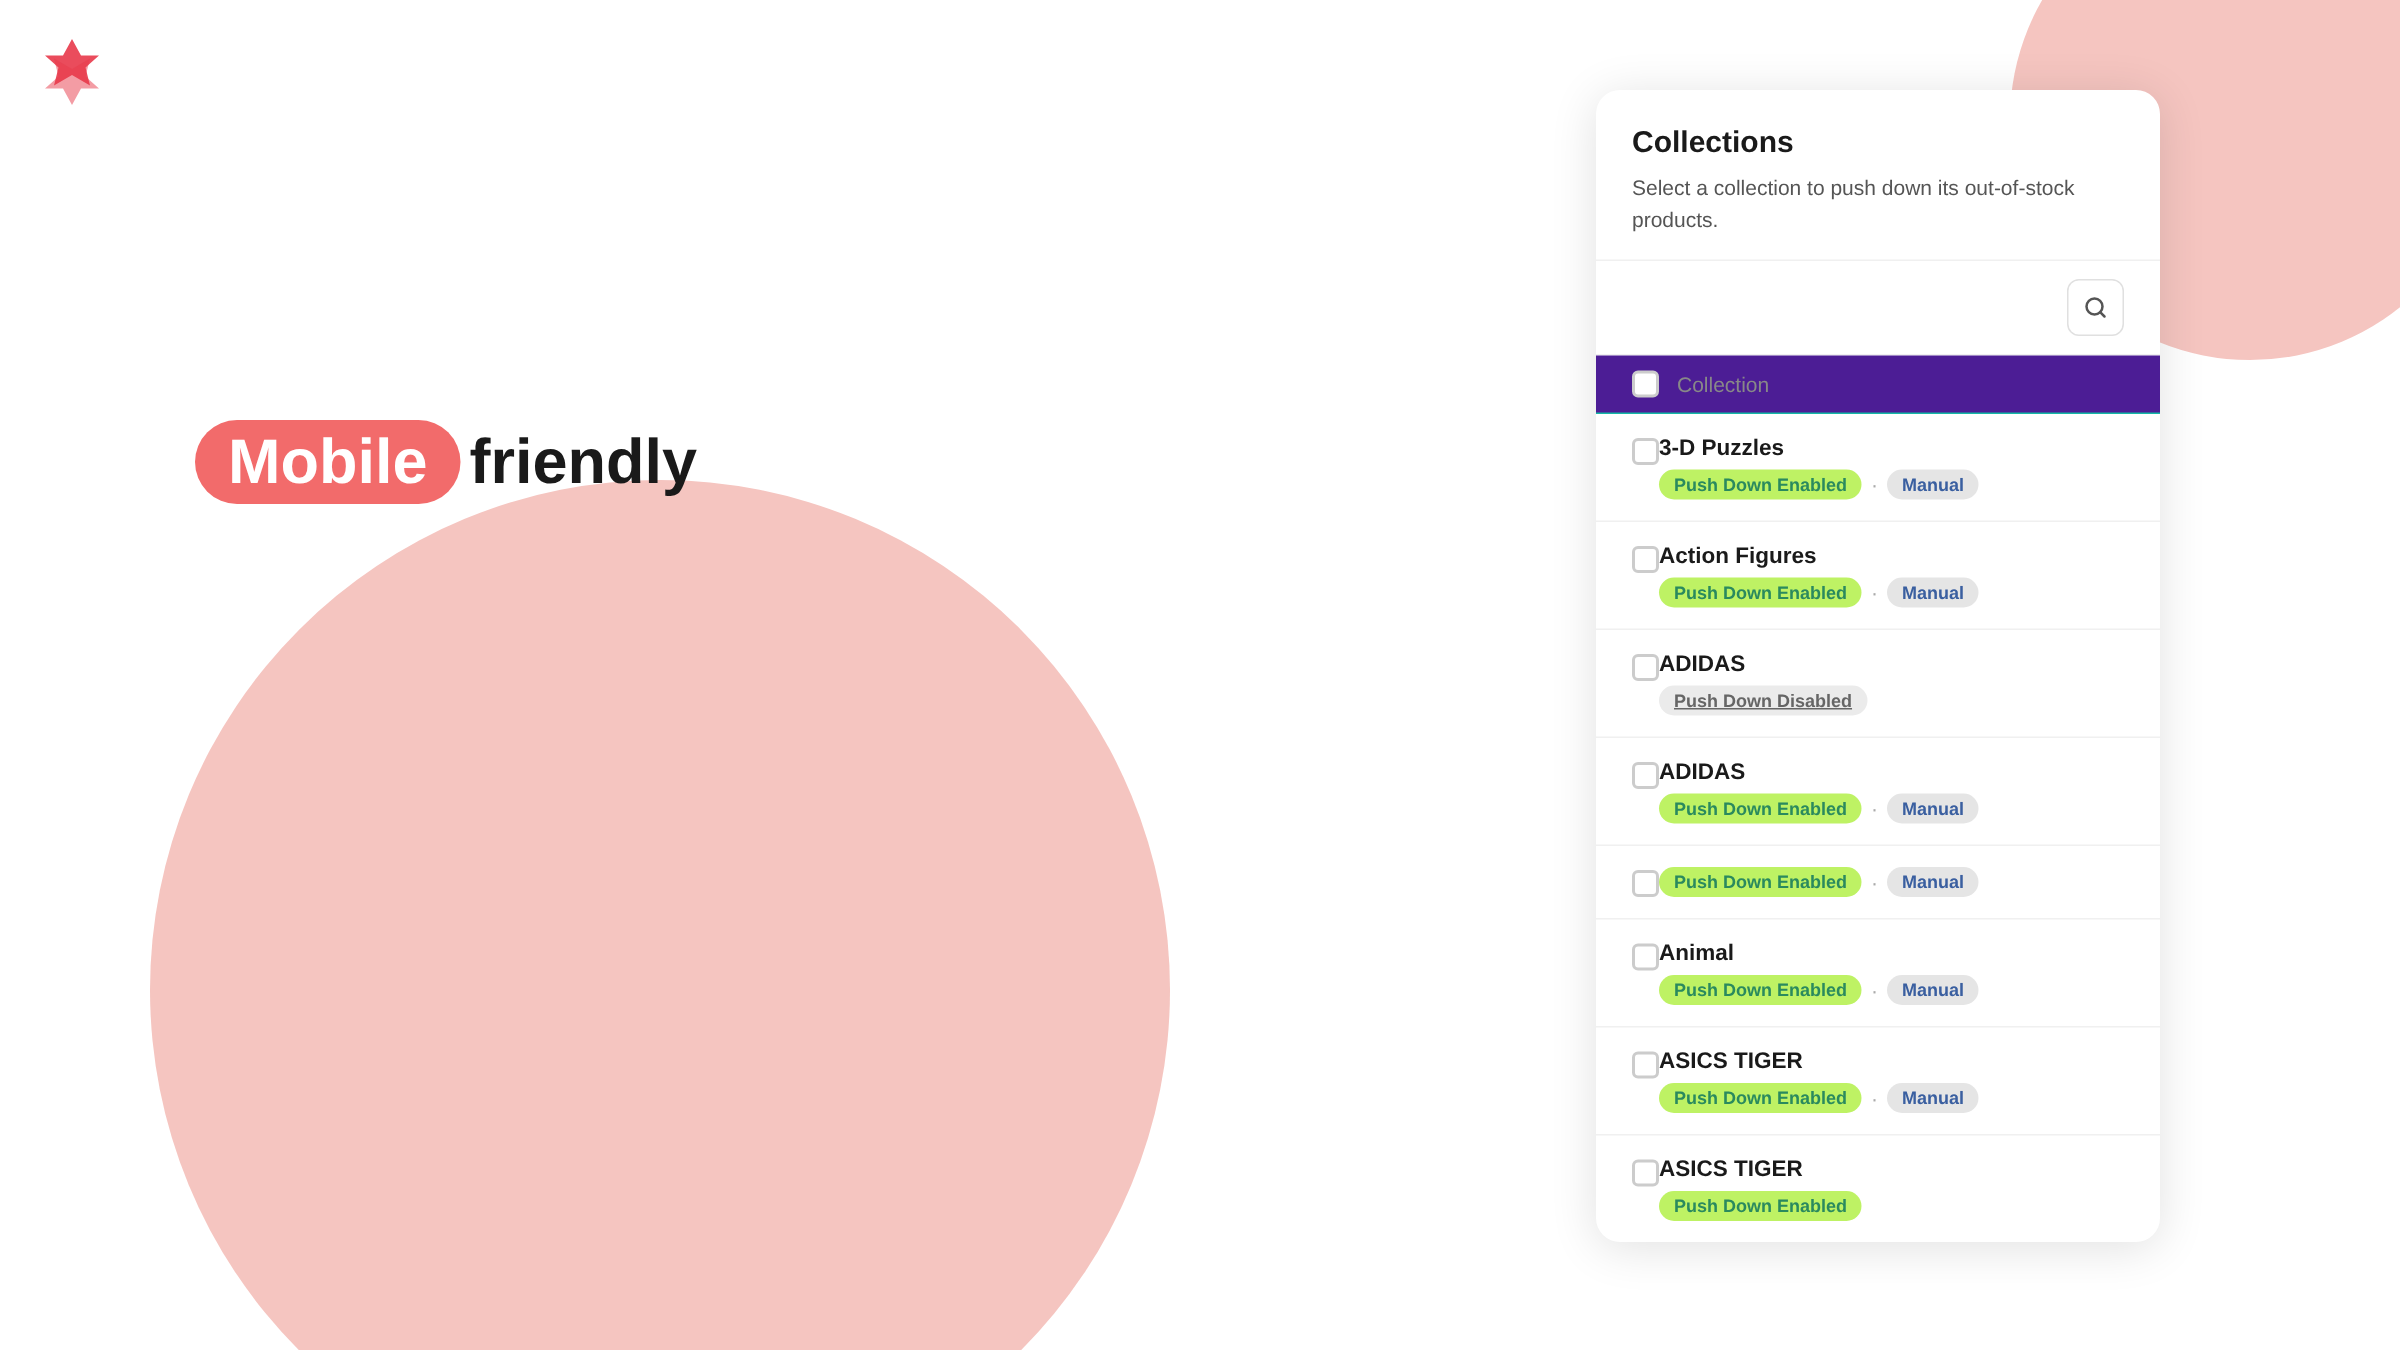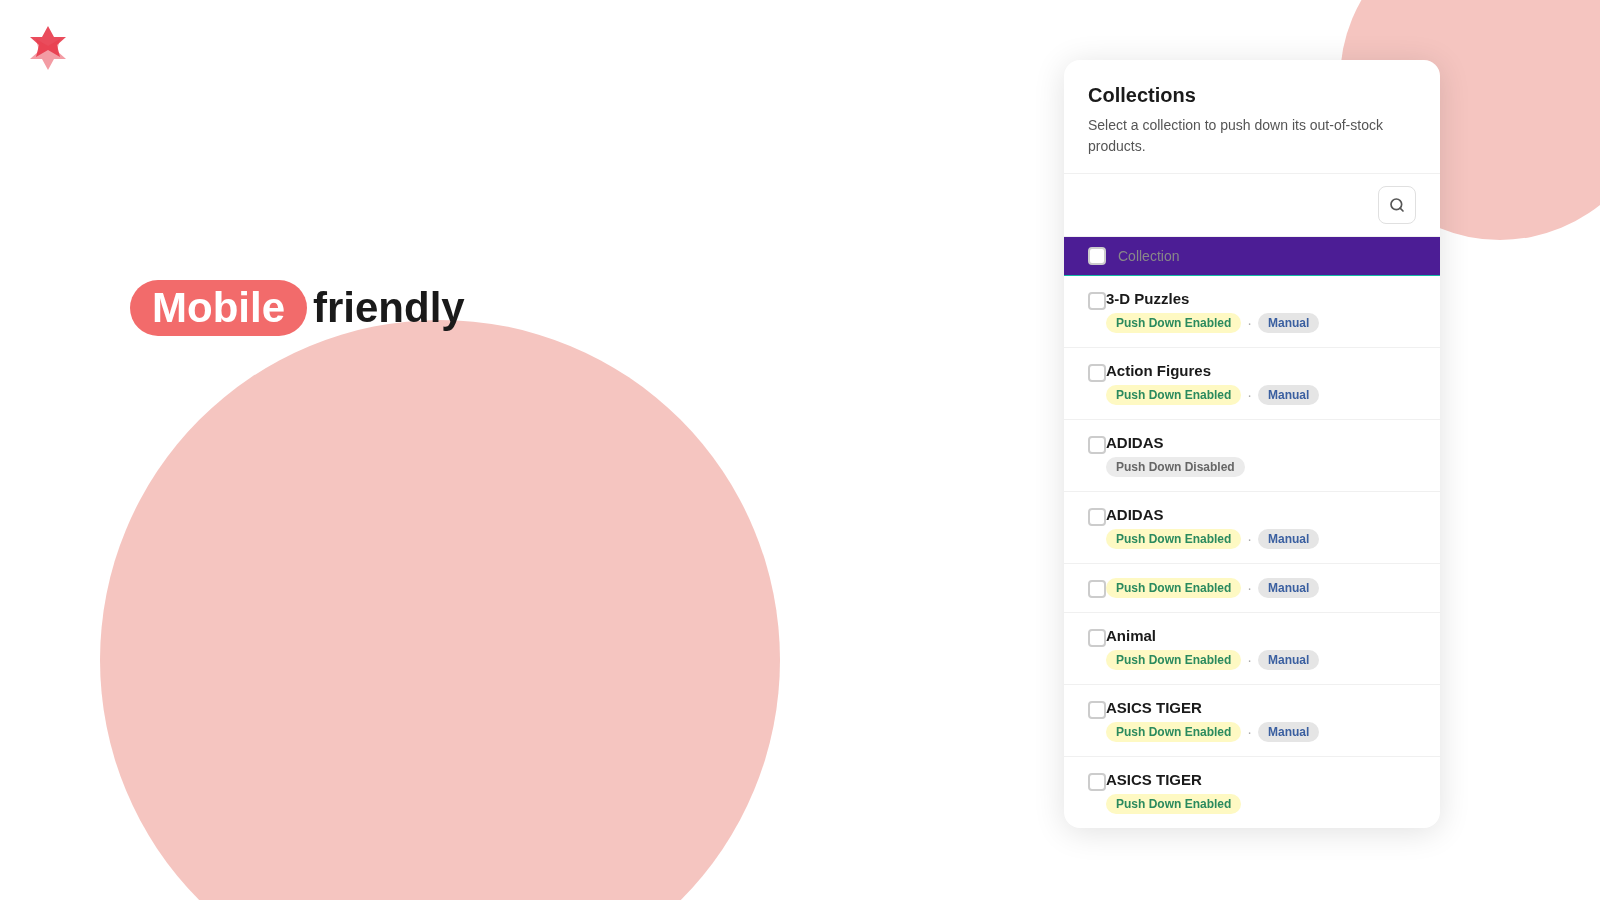--- a/index.html
+++ b/index.html
@@ -188,26 +188,27 @@
       gap: 6px;
       flex-wrap: wrap;
     }
     .badge {
       font-size: 12px;
       font-weight: 600;
       padding: 3px 10px;
       border-radius: 20px;
     }
     .badge-green {
-      background: #fef9c3;
+      background: #bef264;
       color: #2a8a5e;
     }
     .badge-gray {
       background: #ebebeb;
       color: #666;
+      text-decoration: underline;
     }
     .badge-blue {
       background: #e5e5e5;
       color: #3a5fa0;
     }
     .badge-dot {
       color: #aaa;
       font-size: 14px;
     }
 

